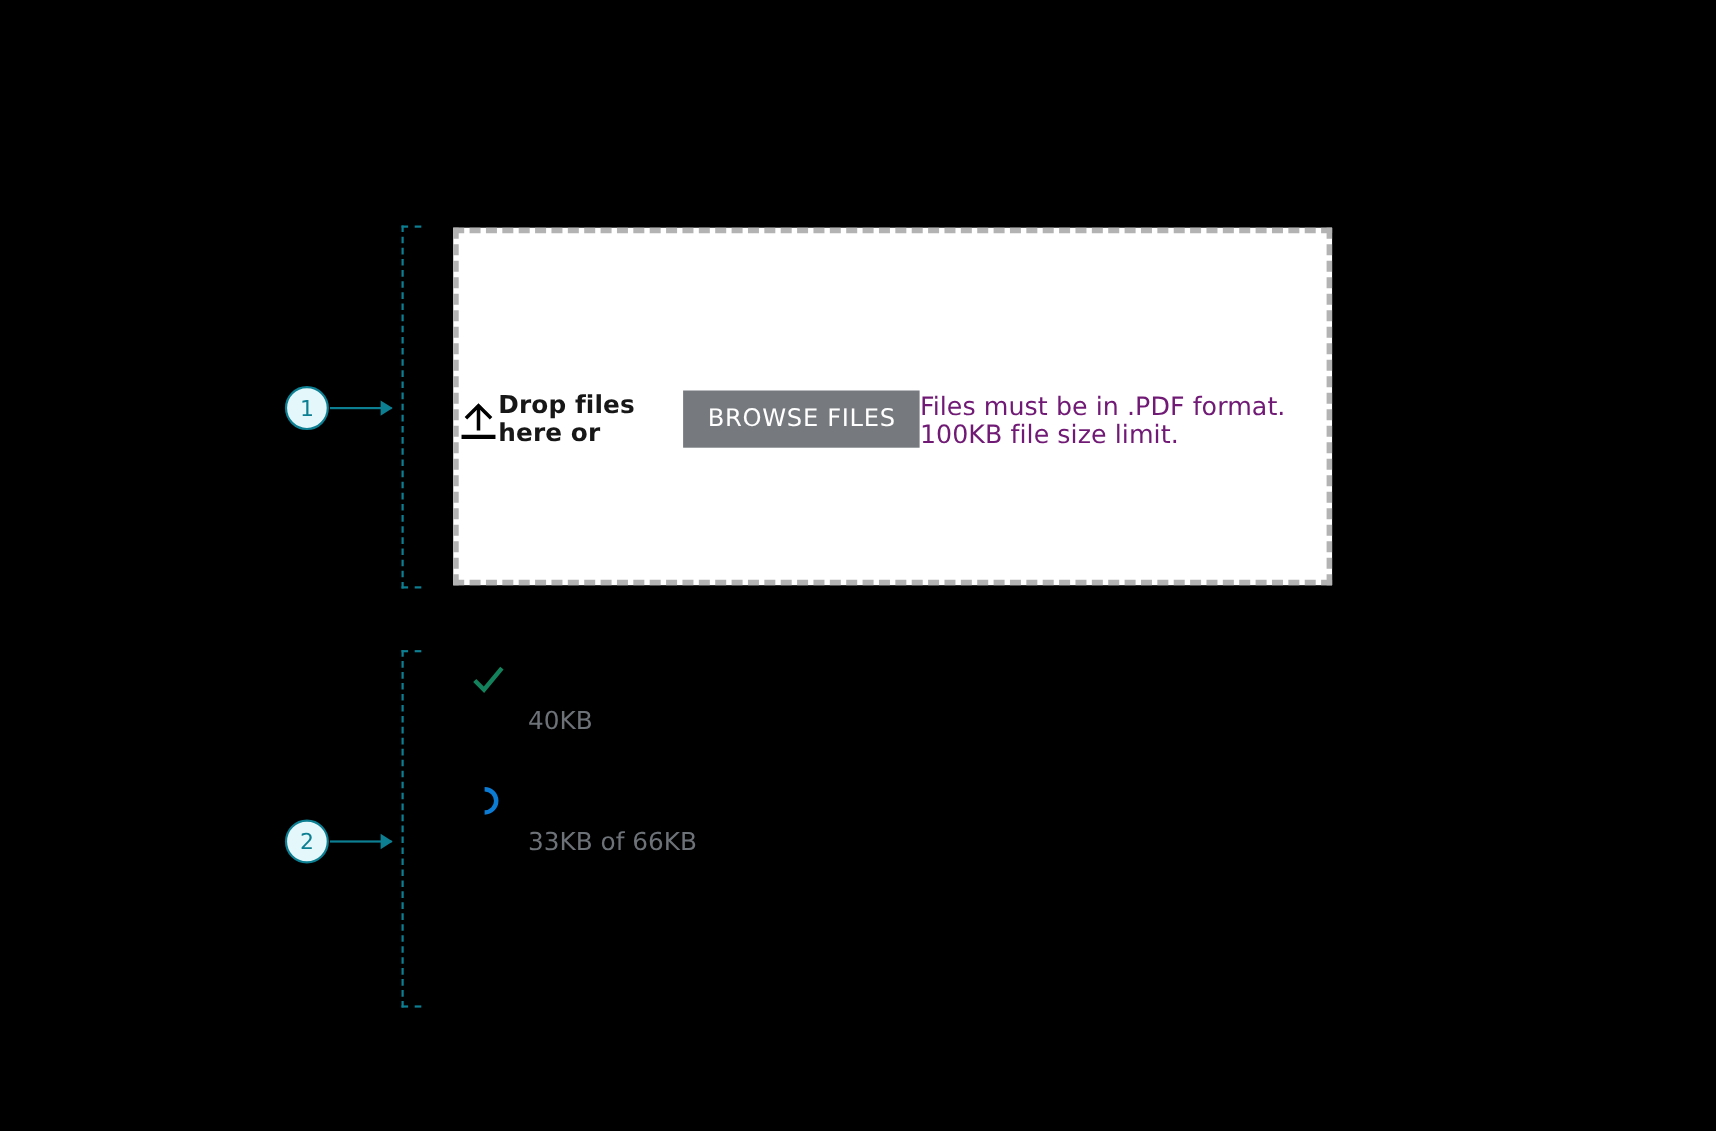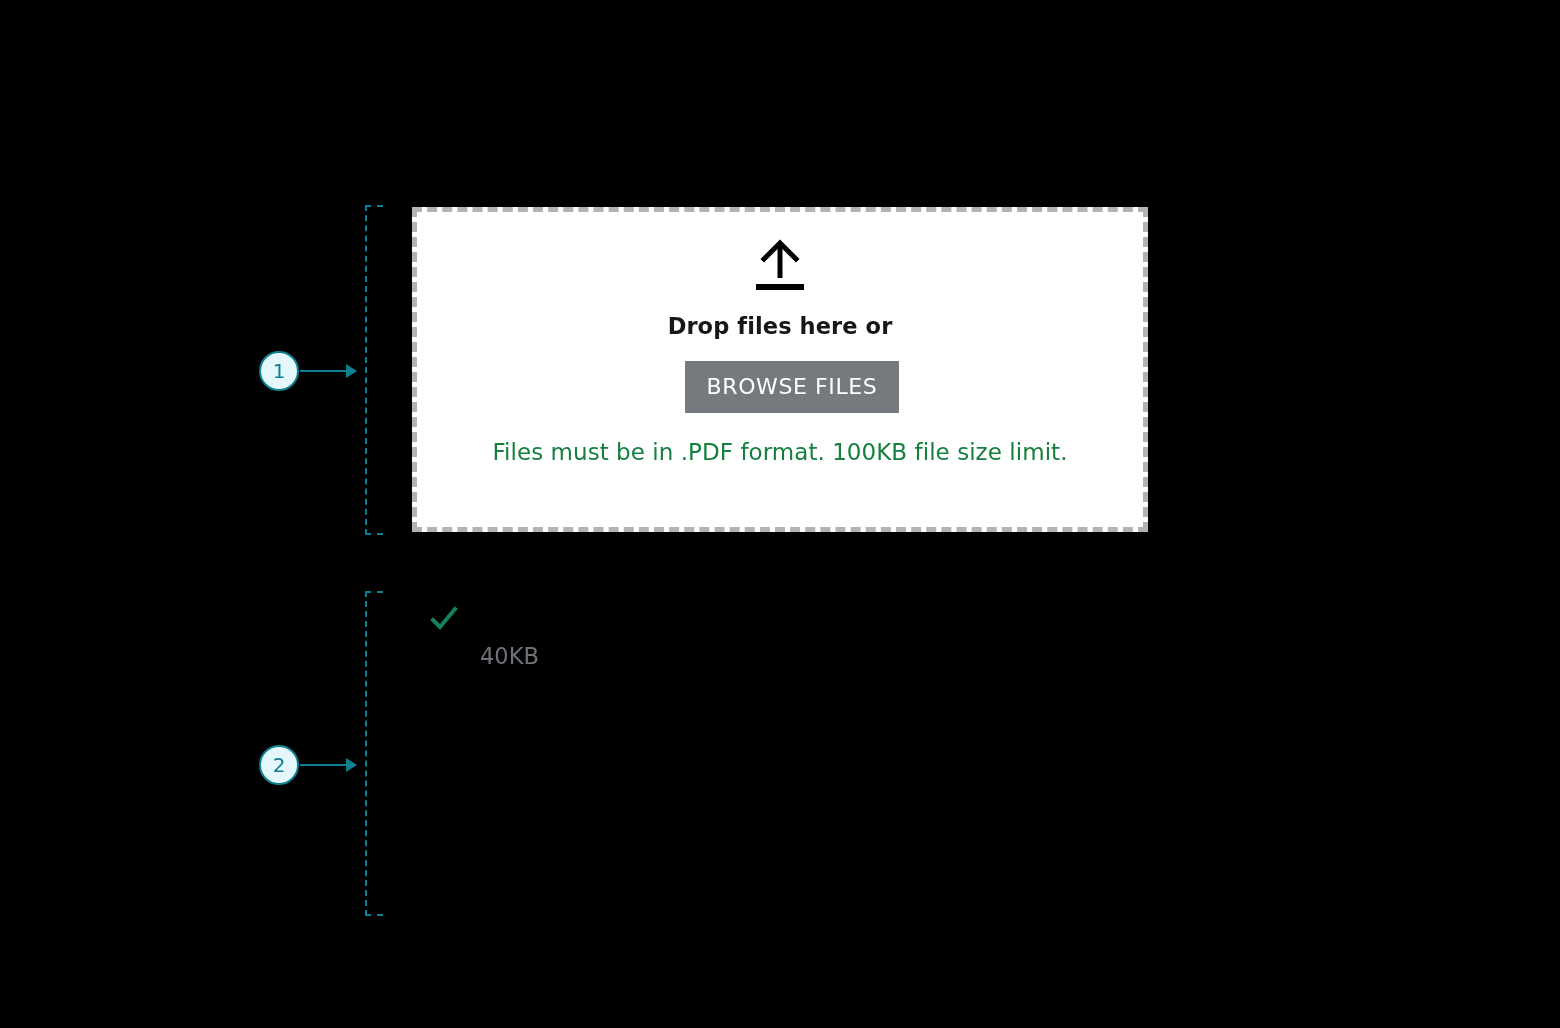--- a/index.html
+++ b/index.html
@@ -58,27 +58,27 @@
     border-right: none;
     box-sizing: border-box;
     background: transparent;
   }
 
   
   .dropzone {
     position: absolute;
     left: 412px;
     top: 207px;
-    width: 736px;
+    width: 799px;
     height: 325px;
     background: #ffffff;
     border: 5px dashed #b3b3b3;
     box-sizing: border-box;
     display: flex;
-    flex-direction: column;
+    flex-direction: row;
     align-items: center;
   }
   .upload-icon {
     margin-top: 27px;
     width: 56px;
     height: 52px;
     display: block;
   }
   .dz-title {
     margin-top: 22px;
@@ -98,21 +98,21 @@
     padding: 0 22px;
     height: 52px;
     line-height: 52px;
     cursor: pointer;
     white-space: nowrap;
     margin-left: 24px;
   }
   .dz-hint {
     margin-top: 26px;
     font-size: 23px;
-    color: #15803d;
+    color: #701a75;
     letter-spacing: .05px;
   }
 
   
   .file-list {
     position: absolute;
     left: 412px;
     top: 595px;
     width: 736px;
   }
@@ -180,14 +180,21 @@
 
   <div class="file-row">
     <svg class="file-status" viewBox="0 0 32 32">
       <polyline points="5,17 12,24 27,6" fill="none" stroke="#12815c" stroke-width="4" stroke-linecap="square" stroke-linejoin="miter"></polyline>
     </svg>
     <div class="file-name"></div>
     <div class="file-meta">40KB</div>
   </div>
 
 
+  <div class="file-row">
+    <svg class="file-status" viewBox="0 0 32 32" style="left:18px; top:10px; width:26px; height:26px;">
+      <path d="M 13 3 A 11 11 0 0 1 13 29" fill="none" stroke="#0b7bd4" stroke-width="5" stroke-linecap="butt"></path>
+    </svg>
+    <div class="file-name"></div>
+    <div class="file-meta">33KB of 66KB</div>
+  </div>
 
 </div>
 
 </body></html>

